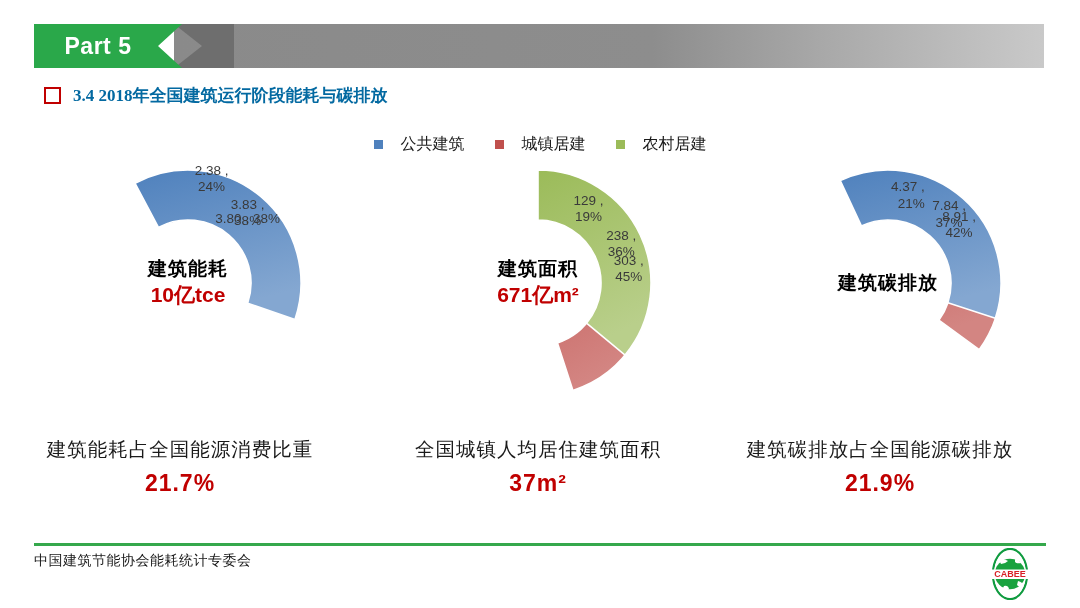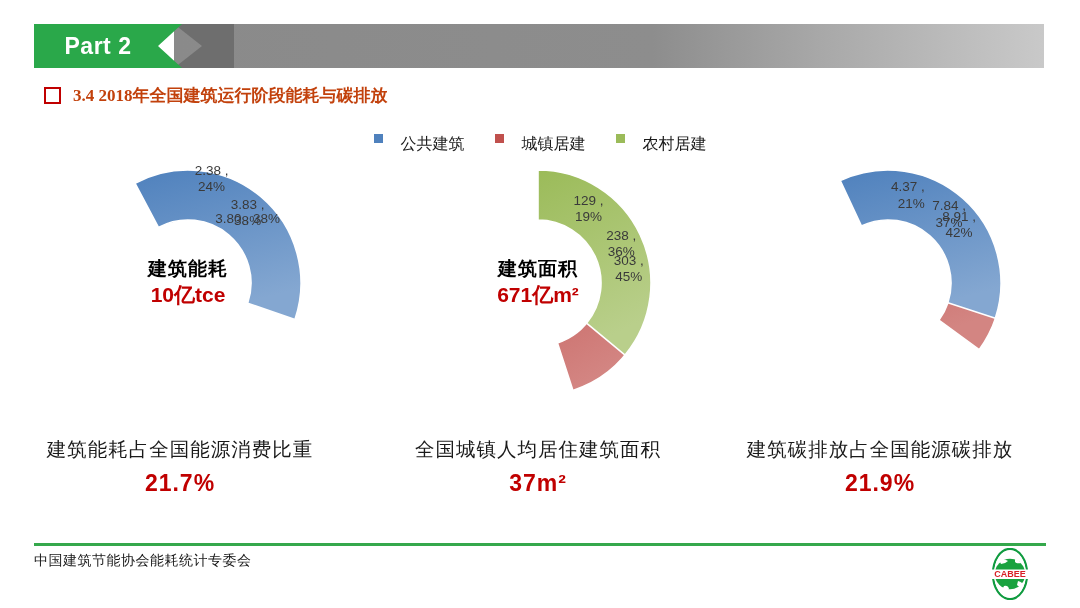--- a/index.html
+++ b/index.html
@@ -35,26 +35,26 @@
   .hdr-title{
     position:absolute;left:178px;top:0;height:44px;
     display:flex;align-items:center;
     color:#ffffff;font-weight:bold;font-size:24px;letter-spacing:1px;
     white-space:nowrap;
   }
 
   
   .bullet-row{position:absolute;left:44px;top:84px;display:flex;align-items:center;gap:12px;}
   .bullet-sq{width:13px;height:13px;border:2.5px solid #c00000;background:#fff;}
-  .bullet-txt{font-size:17px;font-weight:bold;color:#c2410c;white-space:nowrap;}
+  .bullet-txt{font-size:17px;font-weight:bold;color:#0369a1;white-space:nowrap;}
 
   
   .legend{position:absolute;left:0;top:134px;width:1080px;
     display:flex;justify-content:center;align-items:center;gap:30px;}
-  .lg-item{display:flex;gap:18px;}
+  .lg-item{display:flex;align-items:center;gap:18px;}
   .lg-sw{width:9px;height:9px;display:inline-block;}
   .lg-lb{font-size:16px;color:#1a1a1a;white-space:nowrap;}
 
   
   .charts{position:absolute;left:0;top:158px;width:1080px;height:270px;}
   .chart-box{position:absolute;top:0;width:340px;height:270px;}
   .c1{left:18px;} .c2{left:368px;} .c3{left:718px;}
   .donut-wrap{position:absolute;left:50%;top:0;transform:translateX(-50%);}
   .donut-svg{display:block;}
 
@@ -84,21 +84,21 @@
     letter-spacing:.5px;white-space:nowrap;}
   .logo{position:absolute;left:982px;top:548px;width:56px;height:52px;}
 </style>
 </head>
 <body>
 
 <div class="header">
   <div class="hdr-gray"></div>
   <div class="hdr-chev"></div>
   <div class="hdr-green"></div>
-  <div class="hdr-part">Part 2</div>
+  <div class="hdr-part">Part 5</div>
 </div>
 
 <div class="bullet-row">
   <span class="bullet-sq"></span>
   <span class="bullet-txt">3.4 2018年全国建筑运行阶段能耗与碳排放</span>
 </div>
 
 <div class="legend">
   <div class="lg-item">
     <span class="lg-sw" style="background: rgb(79, 129, 189);"></span>
@@ -196,20 +196,21 @@
             <linearGradient id="g2_2" x1="0" y1="0" x2="0.3" y2="1">
               <stop offset="0%" stop-color="#4F81BD"></stop>
               <stop offset="100%" stop-color="#84a7d1"></stop>
             </linearGradient>
           </defs>
           <path d="M77.24413642330097 22.587220064858542 A113 113 0 0 1 216.18651527224964 191.73844044105152 L175.83849966505954 162.20815706005527 A63 63 0 0 0 98.37504951033594 67.90260941669105 Z" fill="url(#g2_0)" stroke="#ffffff" stroke-width="1.6"></path>
           <path d="M77.24413642330097 22.587220064858542 A113 113 0 0 1 212.31889380520067 53.275452008143745 L173.6822151303331 85.01197766825715 A63 63 0 0 0 98.37504951033594 67.90260941669105 Z" fill="url(#g2_1)" stroke="#ffffff" stroke-width="1.6"></path>
           <path d="M77.24413642330097 22.587220064858542 A113 113 0 0 1 232.34684182228574 160.29384579188226 L184.8482392460531 144.67709986627062 A63 63 0 0 0 98.37504951033594 67.90260941669105 Z" fill="url(#g2_2)" stroke="#ffffff" stroke-width="1.6"></path>
         </svg>
       <div class="hub">
+        <div class="hub-t">建筑碳排放</div>
       </div>
     <div class="dlabel" style="left: 196.091px; top: 66.6048px; transform: translate(-50%, -50%);">8.91 , 42%</div>
         <div class="dlabel" style="left: 144.939px; top: 37.2366px; transform: translate(-50%, -50%); text-align: right;">4.37 ,
 21%</div>
         <div class="dlabel" style="left: 186.081px; top: 56.2026px; transform: translate(-50%, -50%);">7.84 ,
 37%</div>
       </div>
   </div>
 
 </div>

